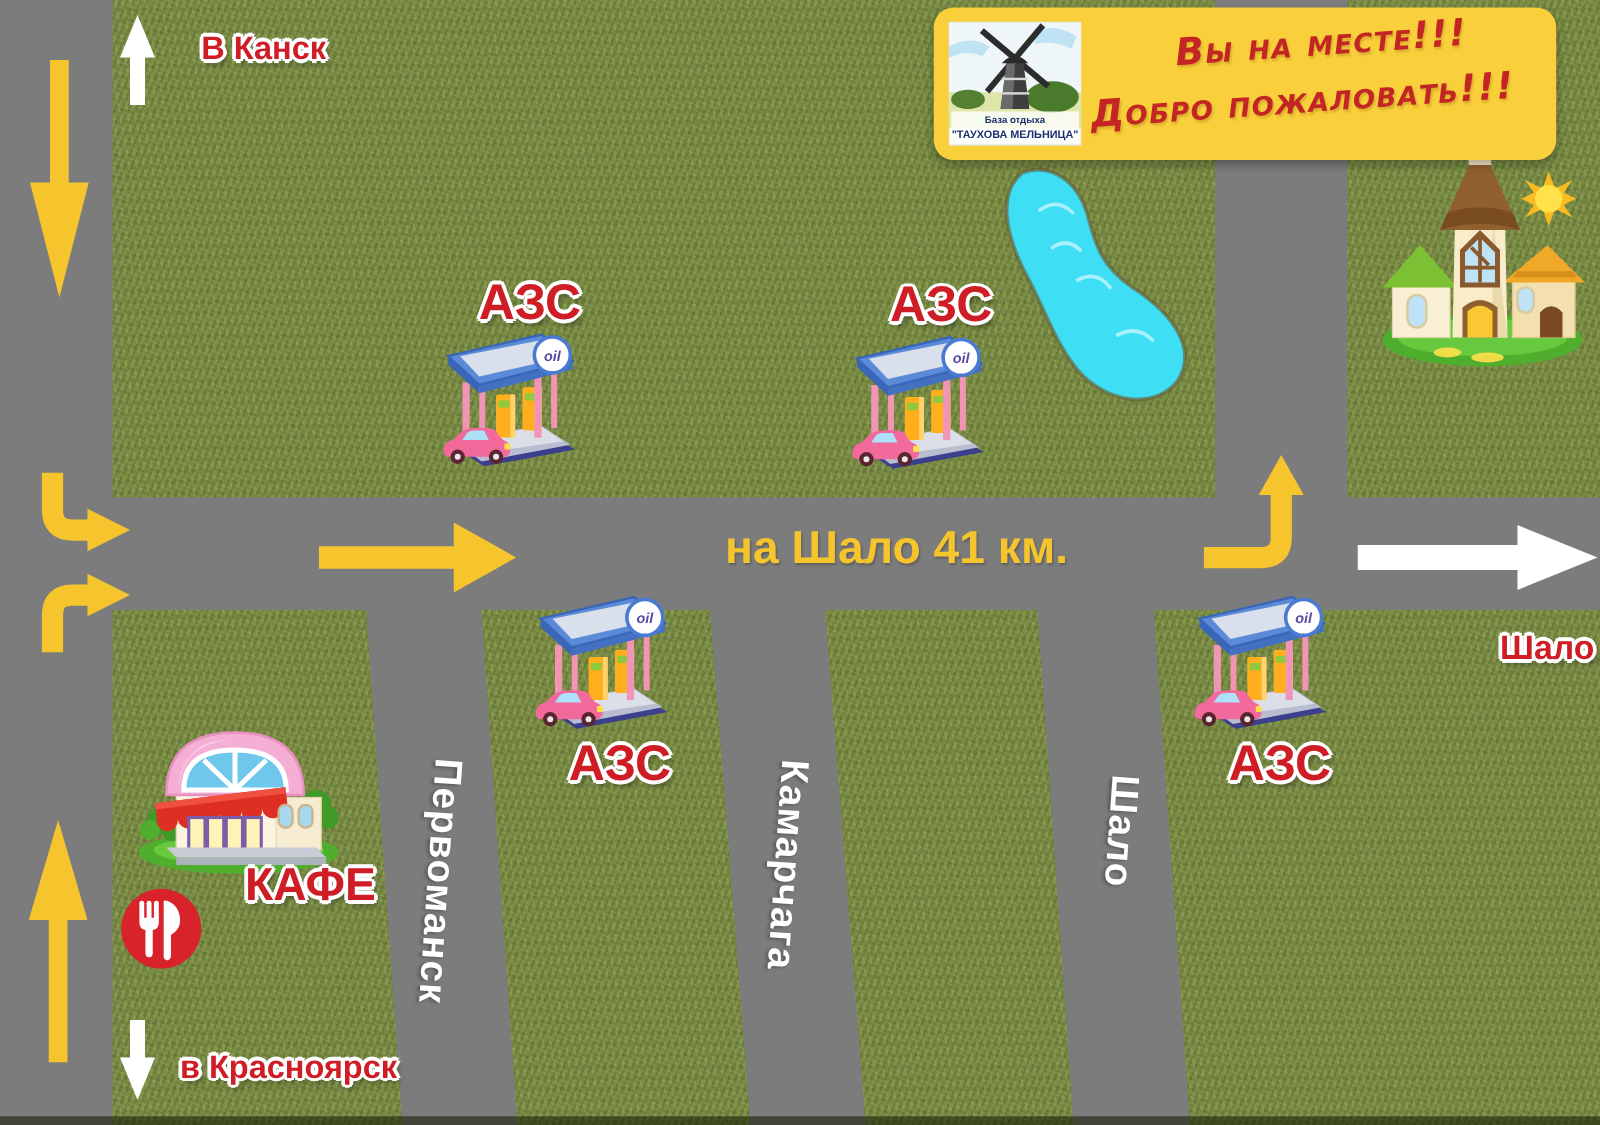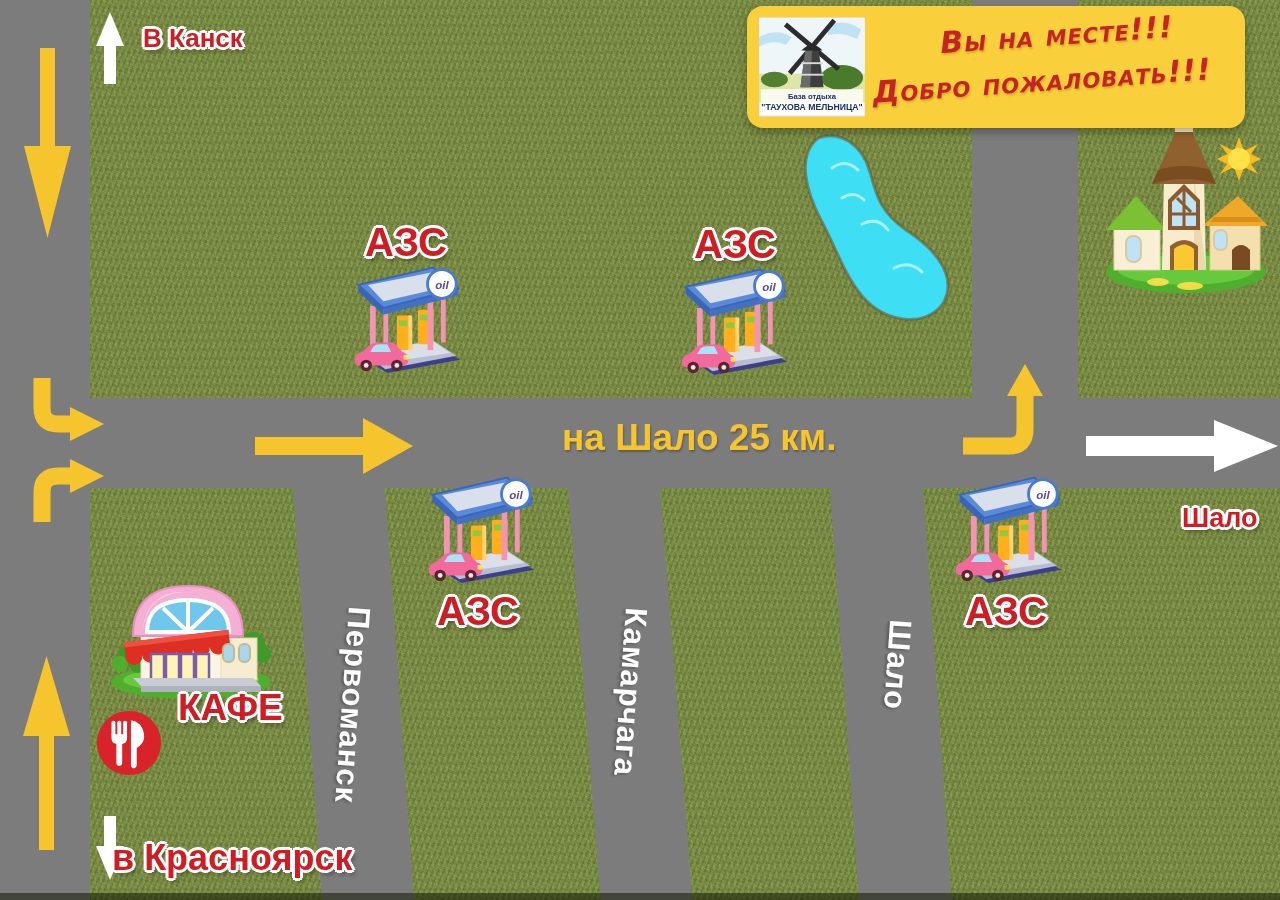--- a/index.html
+++ b/index.html
@@ -8,21 +8,21 @@
     font-family:"Liberation Sans",sans-serif;
     background-color:#7a8c42;
     background-image:
       repeating-linear-gradient(23deg, rgba(255,255,255,.07) 0 1px, rgba(0,0,0,0) 1px 4px),
       repeating-linear-gradient(-67deg, rgba(30,45,10,.16) 0 2px, rgba(0,0,0,0) 2px 5px),
       repeating-linear-gradient(80deg, rgba(225,235,165,.10) 0 2px, rgba(0,0,0,0) 2px 6px),
       repeating-linear-gradient(0deg, rgba(20,30,5,.07) 0 3px, rgba(0,0,0,0) 3px 9px);
   }
   .road{position:absolute;background:#7c7c7c;z-index:2;}
   .skew{transform-origin:top left;}
-  .lbl{position:absolute;font-weight:bold;white-space:nowrap;z-index:6;line-height:1;}
+  .lbl{position:absolute;font-weight:bold;white-space:nowrap;z-index:6;line-height:1;margin-left:18px;}
   .red-outline{
     color:#cf1d25;
     text-shadow:
       -2px -2px 0 #fff, 2px -2px 0 #fff, -2px 2px 0 #fff, 2px 2px 0 #fff,
       -3px 0 0 #fff, 3px 0 0 #fff, 0 -3px 0 #fff, 0 3px 0 #fff,
       3px 5px 4px rgba(0,0,0,.35);
   }
   .white-lbl{color:#fff;text-shadow:2px 3px 3px rgba(0,0,0,.28);}
   .yellow-lbl{color:#f6c52e;text-shadow:1px 2px 2px rgba(0,0,0,.25);}
   .road-name{
@@ -254,22 +254,22 @@
   <svg class="arrow" style="left:96px;top:816px;" width="28" height="66" viewBox="0 0 28 66">
     <rect x="8" y="0" width="12" height="32" fill="#fff"></rect>
     <polygon points="0,30 28,30 14,64" fill="#fff"></polygon>
   </svg>
   <svg class="arrow" style="left:1086px;top:418px;" width="194" height="56" viewBox="0 0 194 56">
     <rect x="0" y="18" width="130" height="20" fill="#fff"></rect>
     <polygon points="128,2 128,54 192,28" fill="#fff"></polygon>
   </svg>
 
   <div class="lbl red-outline" style="left:143px;top:25px;font-size:26px;">В Канск</div>
-  <div class="lbl red-outline" style="left:112px;top:840px;font-size:36px;">в Красноярск</div>
-  <div class="lbl yellow-lbl" style="left:562px;top:419px;font-size:37px;">на Шало 25 км.</div>
+  <div class="lbl red-outline" style="left:126px;top:840px;font-size:26px;">в Красноярск</div>
+  <div class="lbl yellow-lbl" style="left:562px;top:419px;font-size:37px;">на Шало 41 км.</div>
   <div class="lbl red-outline" style="left:1182px;top:505px;font-size:27px;">Шало</div>
   <div class="lbl red-outline" style="left:178px;top:689px;font-size:37px;">КАФЕ</div>
 
   <div class="lbl red-outline" style="left:365px;top:222px;font-size:40px;">АЗС</div>
   <div class="lbl red-outline" style="left:694px;top:224px;font-size:40px;">АЗС</div>
   <div class="lbl red-outline" style="left:437px;top:591px;font-size:40px;">АЗС</div>
   <div class="lbl red-outline" style="left:965px;top:591px;font-size:40px;">АЗС</div>
 
   <div class="road-name" style="left:352px;top:705px;">Первоманск</div>
   <div class="road-name" style="left:630px;top:692px;">Камарчага</div>

